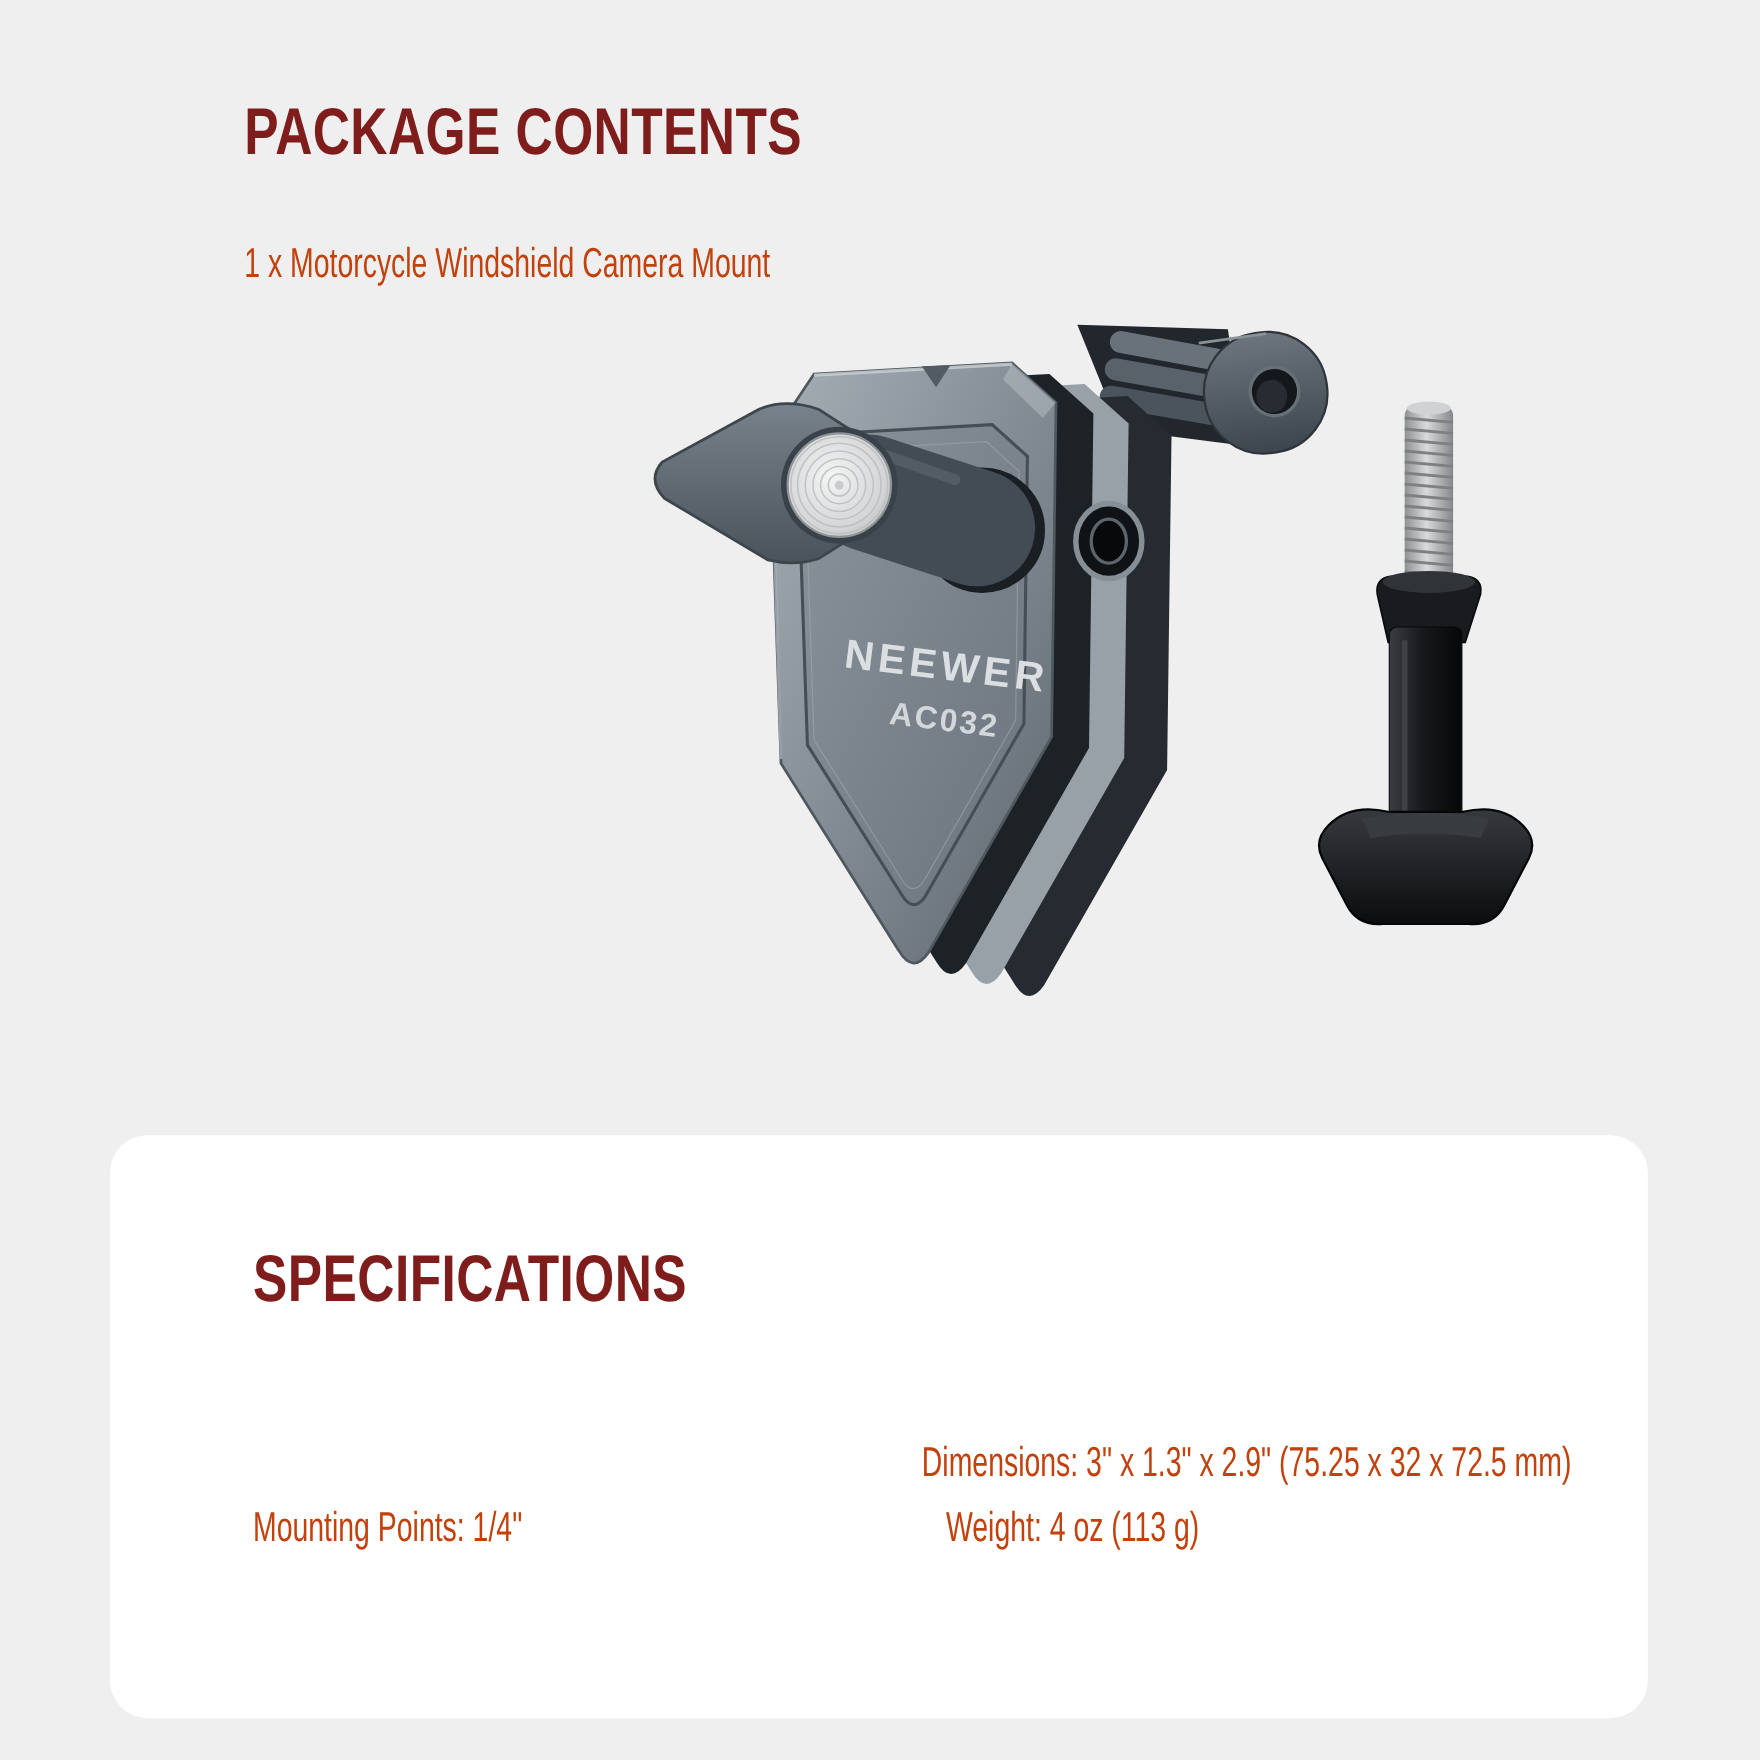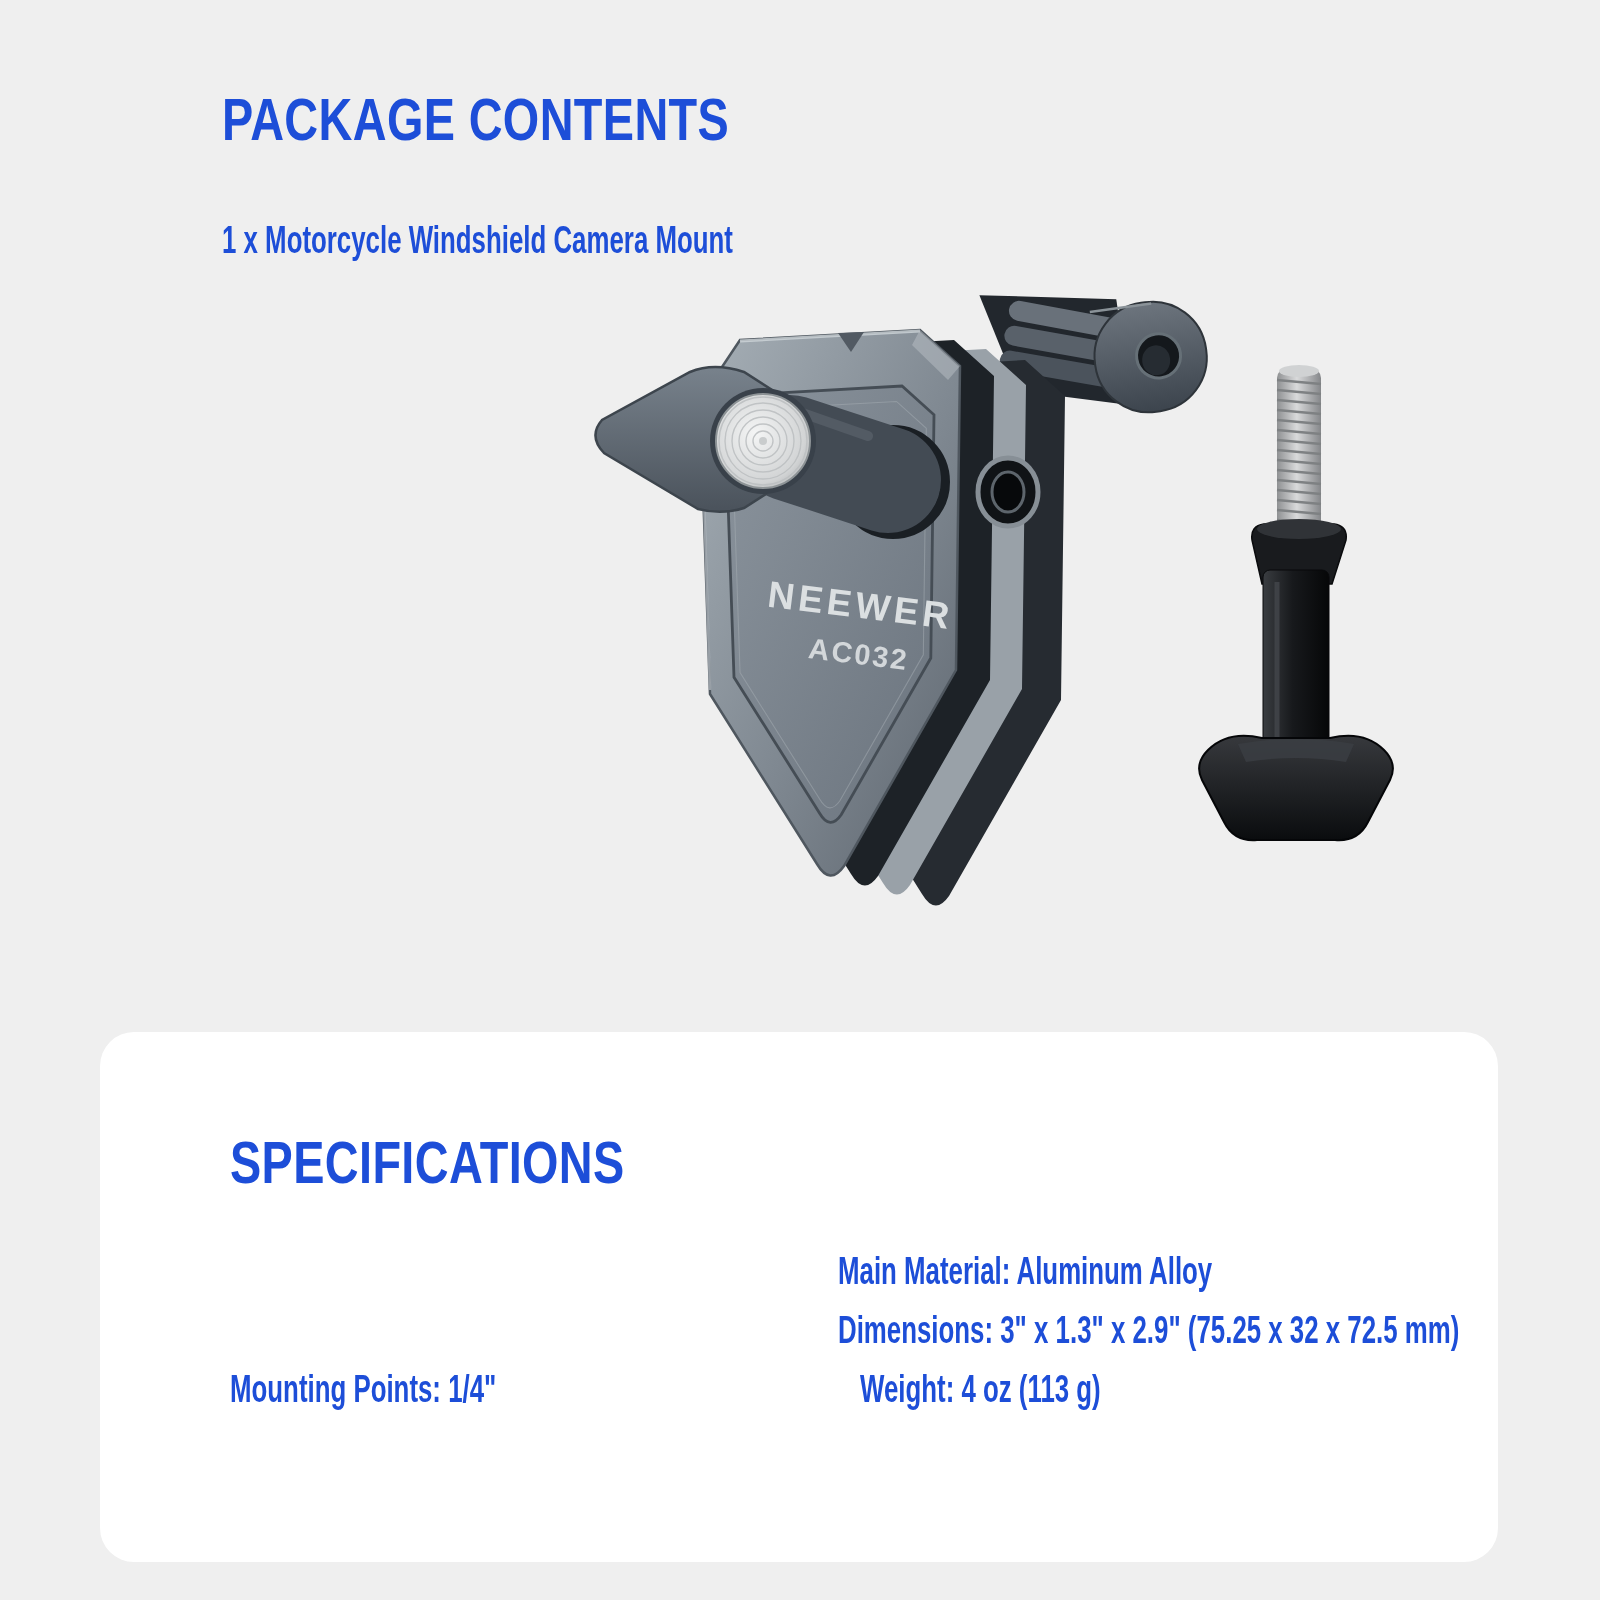--- a/index.html
+++ b/index.html
@@ -5,24 +5,24 @@
   html,body{margin:0;padding:0;}
   body{
     width:1600px;height:1600px;position:relative;overflow:hidden;
     background:#efefef;
     font-family:"Liberation Sans", sans-serif;
     color:#161616;
   }
   .abs{position:absolute;}
   .cond{display:inline-block;white-space:nowrap;transform-origin:0 0;line-height:1;}
   .h1{
-    font-size:60px;font-weight:bold;letter-spacing:0.5px;color:#1d4ed8;
+    font-size:60px;font-weight:bold;letter-spacing:0.5px;color:#7f1d1d;
   }
   .h1 .cond{transform:scaleX(0.78);}
-  .bodytext{font-size:38px;font-weight:700;color:#1d4ed8;}
+  .bodytext{font-size:38px;font-weight:400;color:#c2410c;}
   .bodytext .cond{transform:scaleX(0.68);}
   #spec-card{
     left:100px;top:1032px;width:1398px;height:530px;
     background:#ffffff;border-radius:34px;
   }
   #product-art{left:0;top:0;width:1600px;height:1600px;pointer-events:none;}
 </style>
 </head>
 <body>
 
@@ -159,22 +159,19 @@
 
 <div id="spec-card" class="abs">
   <div class="abs h1" style="left:130px;top:96px">
     <span class="cond">SPECIFICATIONS</span>
   </div>
 
   <div class="abs bodytext" style="left:130px;top:336px">
     <span class="cond">Mounting Points: 1/4"</span>
   </div>
 
-  <div class="abs bodytext" style="left:738px;top:218px">
-    <span class="cond">Main Material: Aluminum Alloy</span>
-  </div>
   <div class="abs bodytext" style="left:738px;top:277px">
     <span class="cond">Dimensions: 3" x 1.3" x 2.9" (75.25 x 32 x 72.5 mm)</span>
   </div>
   <div class="abs bodytext" style="left:760px;top:336px">
     <span class="cond">Weight: 4 oz (113 g)</span>
   </div>
 </div>
 
 </body></html>

